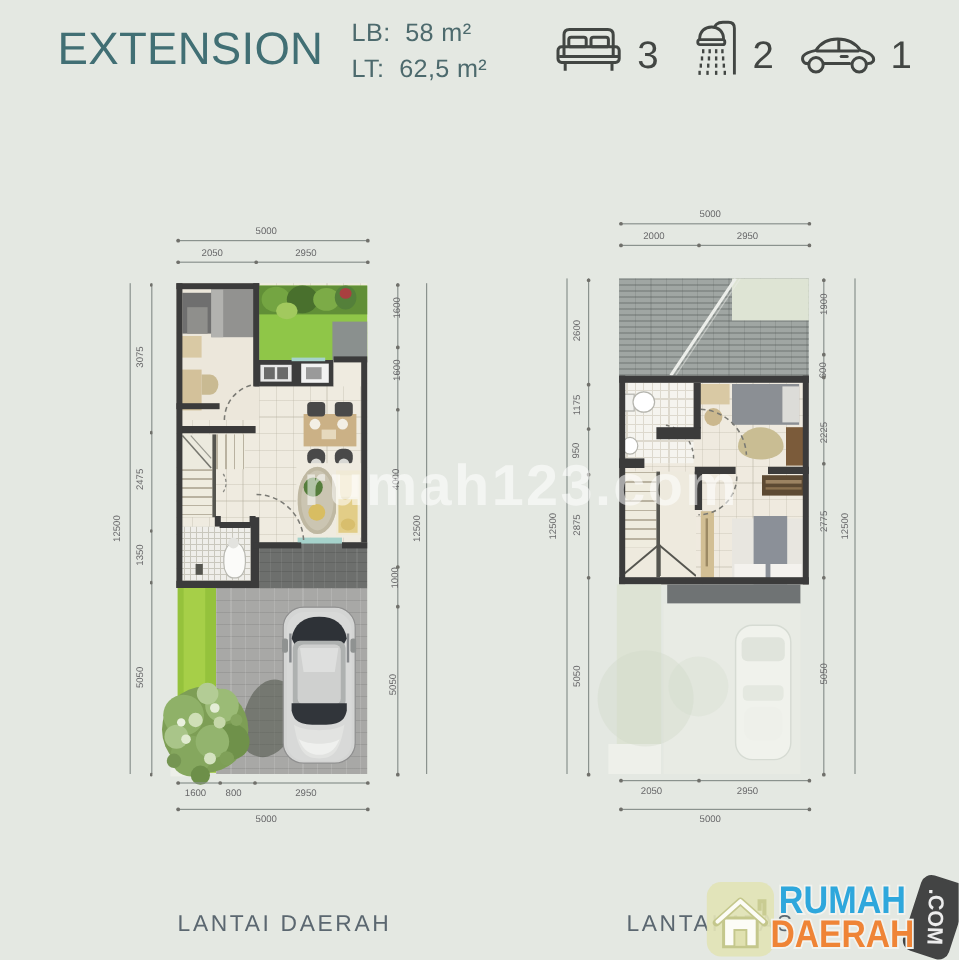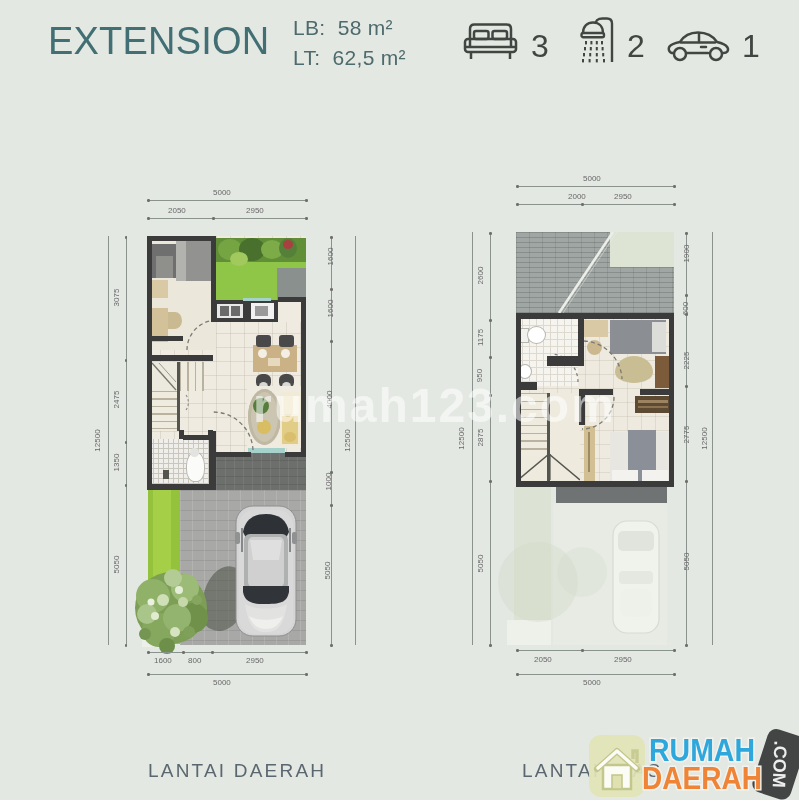--- a/index.html
+++ b/index.html
@@ -245,21 +245,21 @@
 <div class="dline" style="left:147px;top:652px;width:159px;height:1px;"></div>
 <div class="dimtxt" style="left:154px;top:656px;">1600</div>
 <div class="dimtxt" style="left:188px;top:656px;">800</div>
 <div class="dimtxt" style="left:246px;top:656px;">2950</div>
 <div class="dline" style="left:147px;top:674px;width:159px;height:1px;"></div>
 <div class="dimtxt" style="left:213px;top:678px;">5000</div>
 
 <div class="dline" style="left:516px;top:186px;width:158px;height:1px;"></div>
 <div class="dimtxt" style="left:583px;top:174px;">5000</div>
 <div class="dline" style="left:516px;top:204px;width:158px;height:1px;"></div>
-<div class="dimtxt" style="left:536px;top:192px;margin-left:32px;">2000</div>
+<div class="dimtxt" style="left:536px;top:192px;">2000</div>
 <div class="dimtxt" style="left:614px;top:192px;">2950</div>
 
 <div class="dline" style="left:472px;top:232px;width:1px;height:413px;"></div>
 <div class="dimtxt vtxt" style="left:450px;top:434px;">12500</div>
 <div class="dline" style="left:490px;top:232px;width:1px;height:413px;"></div>
 <div class="dimtxt vtxt" style="left:472px;top:271px;">2600</div>
 <div class="dimtxt vtxt" style="left:472px;top:333px;">1175</div>
 <div class="dimtxt vtxt" style="left:473px;top:371px;">950</div>
 <div class="dimtxt vtxt" style="left:472px;top:433px;">2875</div>
 <div class="dimtxt vtxt" style="left:472px;top:559px;">5050</div>

